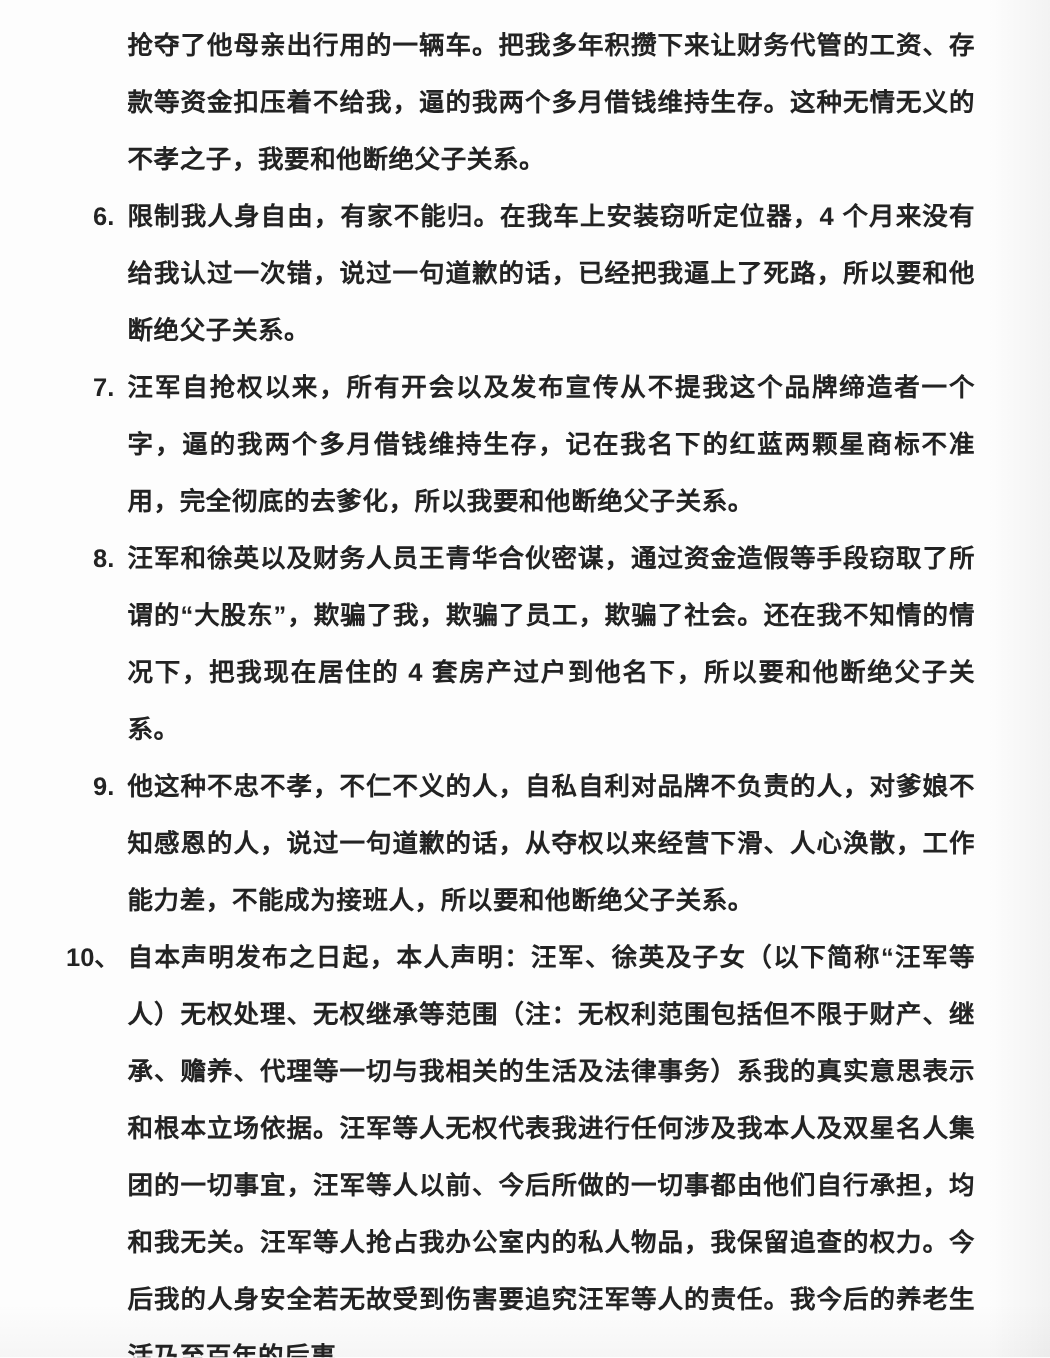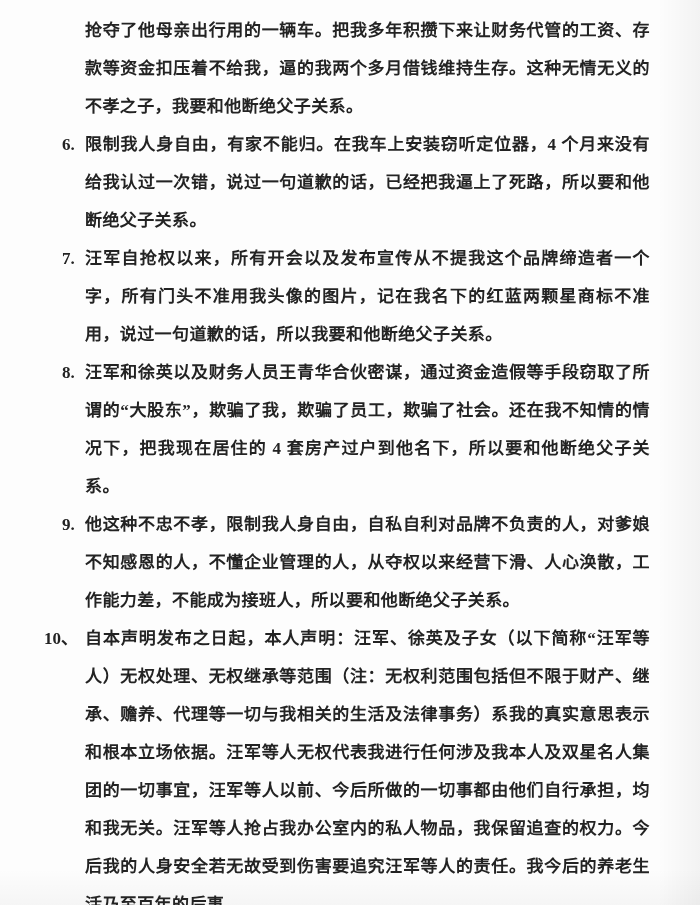--- a/index.html
+++ b/index.html
@@ -12,21 +12,21 @@
     box-sizing: border-box;
     width: 700px;
     height: 905px;
     margin: 0 auto;
     padding: 12px 50px 0 47px;
     background:
       linear-gradient(to right, rgba(0,0,0,0) 0%, rgba(0,0,0,0) 94%, rgba(0,0,0,0.045) 100%),
       linear-gradient(to bottom, rgba(0,0,0,0) 0%, rgba(0,0,0,0) 96%, rgba(0,0,0,0.03) 100%),
       #fdfdfd;
     color: #232323;
-    font-family: Liberation Serif, serif;
+    font-family: Liberation Sans, sans-serif;
     overflow: hidden;
   }
   .para {
     margin: 0;
     font-size: 17px;
     font-weight: 600;
     line-height: 38px;
     letter-spacing: 0.4px;
     text-align: justify;
   }
@@ -57,31 +57,31 @@
 
   <p class="para intro">抢夺了他母亲出行用的一辆车。把我多年积攒下来让财务代管的工资、存款等资金扣压着不给我，逼的我两个多月借钱维持生存。这种无情无义的不孝之子，我要和他断绝父子关系。</p>
 
   <div class="item">
     <span class="num">6.</span>
     <p class="para">限制我人身自由，有家不能归。在我车上安装窃听定位器，4 个月来没有给我认过一次错，说过一句道歉的话，已经把我逼上了死路，所以要和他断绝父子关系。</p>
   </div>
 
   <div class="item">
     <span class="num">7.</span>
-    <p class="para">汪军自抢权以来，所有开会以及发布宣传从不提我这个品牌缔造者一个字，所有门头不准用我头像的图片，记在我名下的红蓝两颗星商标不准用，说过一句道歉的话，所以我要和他断绝父子关系。</p>
+    <p class="para">汪军自抢权以来，所有开会以及发布宣传从不提我这个品牌缔造者一个字，逼的我两个多月借钱维持生存，记在我名下的红蓝两颗星商标不准用，完全彻底的去爹化，所以我要和他断绝父子关系。</p>
   </div>
 
   <div class="item">
     <span class="num">8.</span>
     <p class="para">汪军和徐英以及财务人员王青华合伙密谋，通过资金造假等手段窃取了所谓的“大股东”，欺骗了我，欺骗了员工，欺骗了社会。还在我不知情的情况下，把我现在居住的 4 套房产过户到他名下，所以要和他断绝父子关系。</p>
   </div>
 
   <div class="item">
     <span class="num">9.</span>
-    <p class="para">他这种不忠不孝，限制我人身自由，自私自利对品牌不负责的人，对爹娘不知感恩的人，不懂企业管理的人，从夺权以来经营下滑、人心涣散，工作能力差，不能成为接班人，所以要和他断绝父子关系。</p>
+    <p class="para">他这种不忠不孝，不仁不义的人，自私自利对品牌不负责的人，对爹娘不知感恩的人，说过一句道歉的话，从夺权以来经营下滑、人心涣散，工作能力差，不能成为接班人，所以要和他断绝父子关系。</p>
   </div>
 
   <div class="item wide-num">
     <span class="num">10、</span>
     <p class="para">自本声明发布之日起，本人声明：汪军、徐英及子女（以下简称“汪军等人）无权处理、无权继承等范围（注：无权利范围包括但不限于财产、继承、赡养、代理等一切与我相关的生活及法律事务）系我的真实意思表示和根本立场依据。汪军等人无权代表我进行任何涉及我本人及双星名人集团的一切事宜，汪军等人以前、今后所做的一切事都由他们自行承担，均和我无关。汪军等人抢占我办公室内的私人物品，我保留追查的权力。今后我的人身安全若无故受到伤害要追究汪军等人的责任。我今后的养老生活乃至百年的后事</p>
   </div>
 
 </div>
 
 </body></html>

